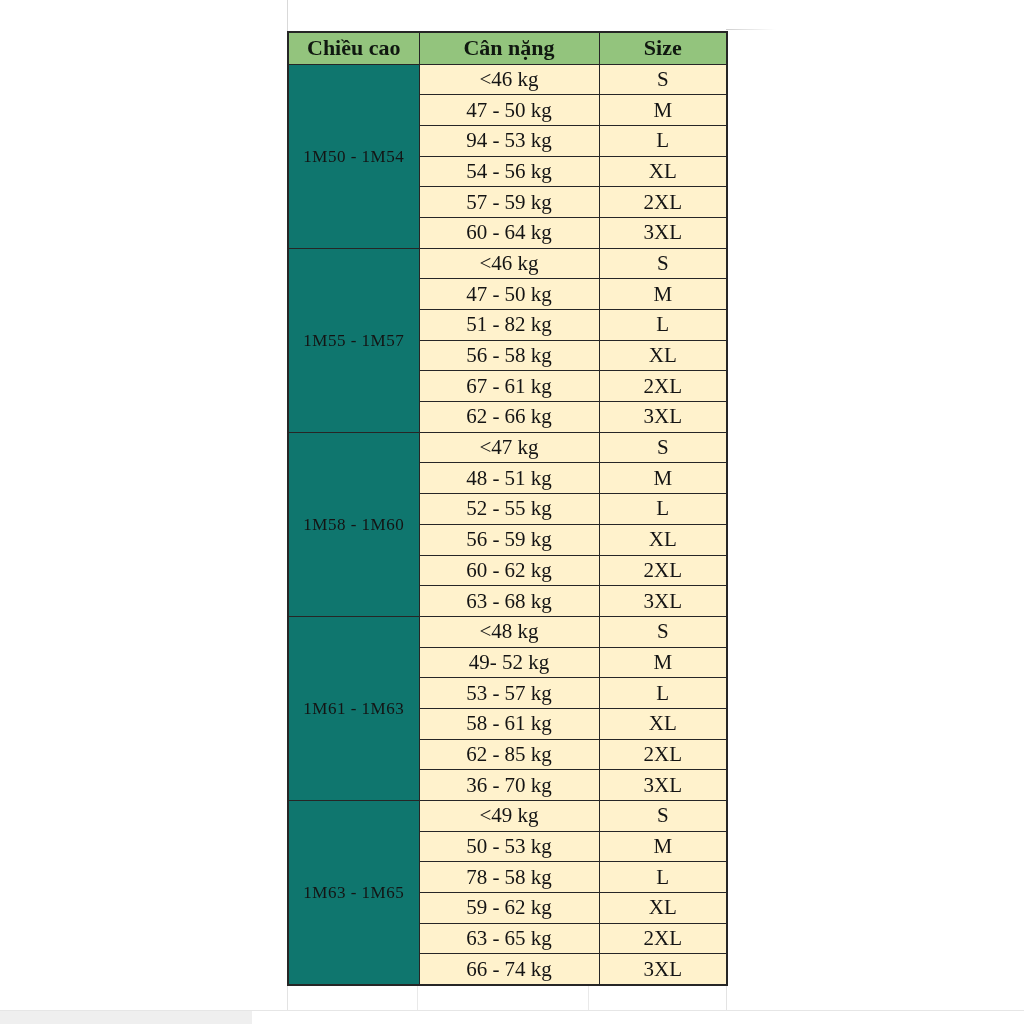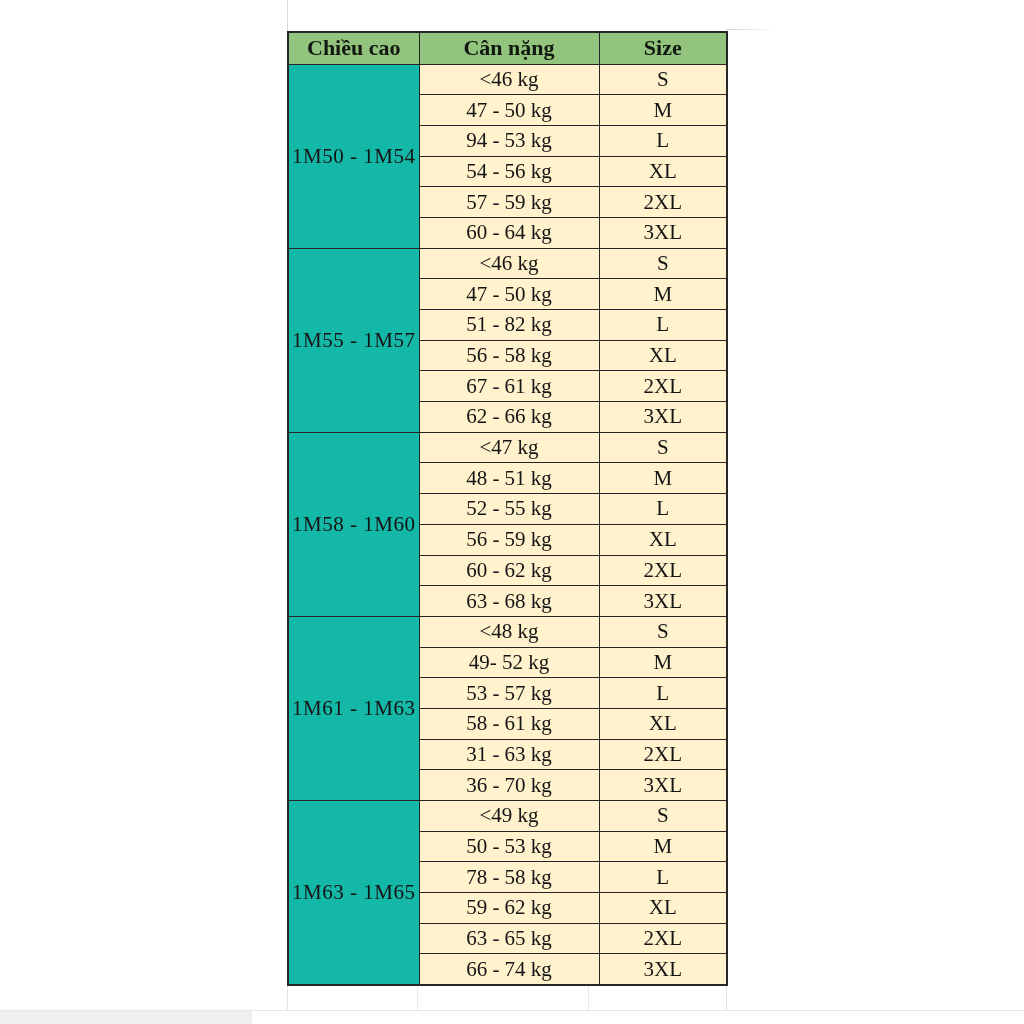--- a/index.html
+++ b/index.html
@@ -58,22 +58,22 @@
   .size-chart thead tr { height: 32px; }
   .size-chart tbody tr { height: 30.7px; }
   .size-chart th {
     background: #93c47d;
     font-weight: bold;
     font-size: 22px;
     color: #101810;
   }
   .size-chart td { background: #fff2cc; }
   .size-chart td.height-cell {
-    background: #14b8a6;
-    font-size: 21px;
+    background: #0f766e;
+    font-size: 17px;
     letter-spacing: 0.5px;
   }
 </style>
 </head>
 <body>
 
 <div class="canvas">
 
   <div class="gridline gl-top-left-v"></div>
   <div class="gridline gl-top-right-h"></div>
@@ -184,21 +184,21 @@
         </tr>
         <tr>
           <td>53 - 57 kg</td>
           <td>L</td>
         </tr>
         <tr>
           <td>58 - 61 kg</td>
           <td>XL</td>
         </tr>
         <tr>
-          <td>31 - 63 kg</td>
+          <td>62 - 85 kg</td>
           <td>2XL</td>
         </tr>
         <tr>
           <td>36 - 70 kg</td>
           <td>3XL</td>
         </tr>
         <tr>
           <td class="height-cell" rowspan="6">1M63 - 1M65</td>
           <td>&lt;49 kg</td>
           <td>S</td>

